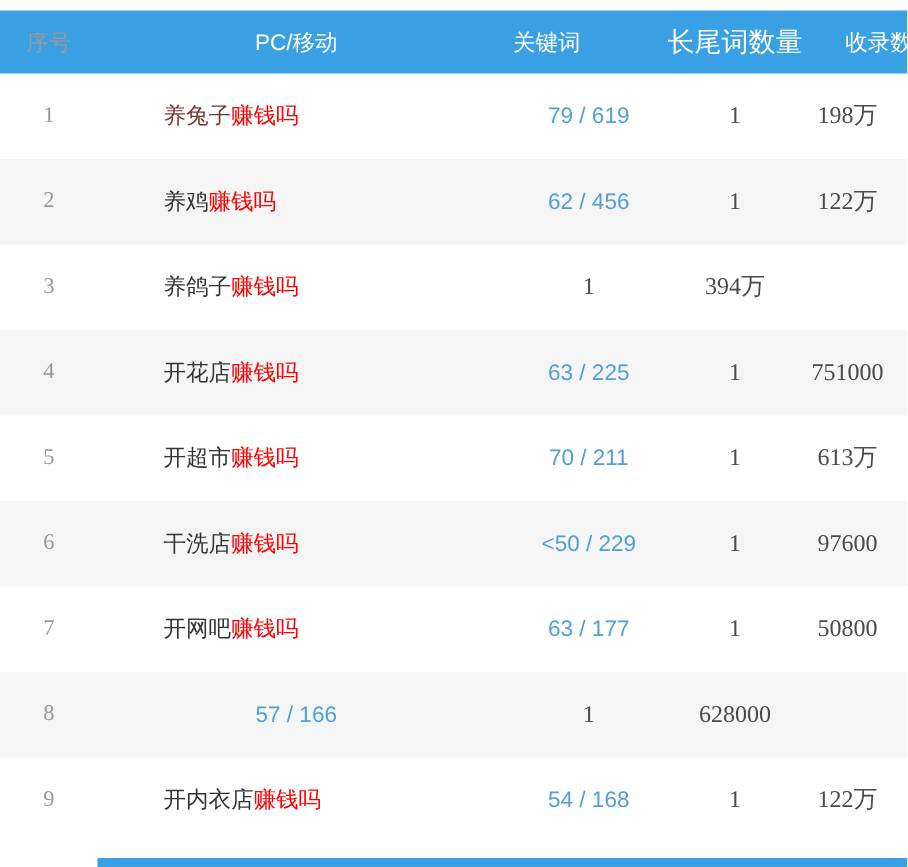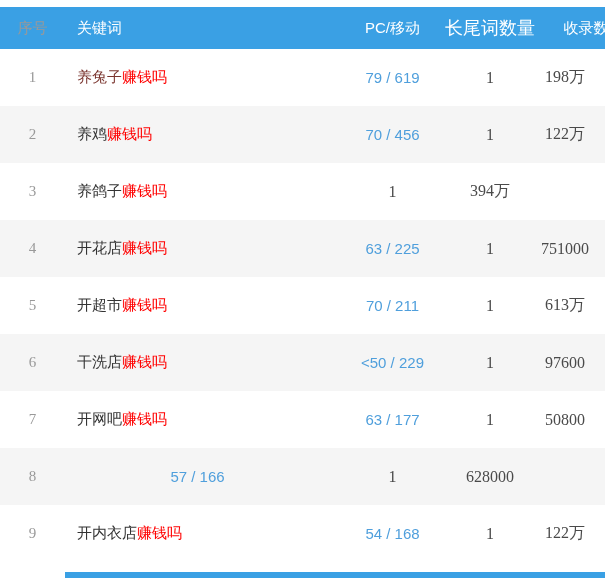--- a/index.html
+++ b/index.html
@@ -34,64 +34,64 @@
   .col-keyword{justify-content:flex-start;padding-left:12px;}
   .table-body{width:605px;}
   .row{height:57px;font-size:15px;}
   .row:nth-child(even){background:var(--c-alt-row-bg);}
   .col-index{
     color:var(--c-index-gray);
     font-family:"Liberation Serif","DejaVu Serif",serif;
     font-size:15px;
   }
   .kw{cursor:pointer;text-decoration:none;}
-  .kw-prefix{color:var(--c-keyword-dark);}
+  .kw-prefix{color:var(--c-keyword-dark);margin-left:32px;}
   .kw-highlight{color:var(--c-highlight-red);}
   .col-pc{color:var(--c-pc-link-blue);cursor:pointer;}
   .col-longtail,.col-collect{
     color:var(--c-value-gray);
     font-family:"Liberation Serif","DejaVu Serif",serif;
     font-size:16px;
   }
   .bottom-bar{
     position:absolute;
     left:65px;right:0;bottom:0;height:6px;
     background:var(--c-header-bg);
   }
 </style>
 </head>
 <body>
 
 <div class="page">
 
   <div class="grid-row table-header">
     <div class="cell col-index">序号</div>
+    <div class="cell col-pc" style="color:var(--c-header-text);cursor:default;">PC/移动</div>
     <div class="cell col-keyword">关键词</div>
-    <div class="cell col-pc" style="color:var(--c-header-text);cursor:default;">PC/移动</div>
     <div class="cell col-longtail" style="color:var(--c-header-text);font-family:inherit;font-size:18px;">长尾词数量</div>
     <div class="cell col-collect" style="color:var(--c-header-text);font-family:inherit;font-size:15px;padding-left:42px;">收录数</div>
   </div>
 
   <div class="table-body">
   <div class="grid-row row">
     <div class="cell col-index">1</div>
     <div class="cell col-keyword">
       <span class="kw"><span class="kw-prefix" style="color: rgb(122, 52, 46);">养兔子</span><span class="kw-highlight">赚钱吗</span></span>
     </div>
     <div class="cell col-pc">79 / 619</div>
     <div class="cell col-longtail">1</div>
     <div class="cell col-collect">198万</div>
   </div>
 
   <div class="grid-row row">
     <div class="cell col-index">2</div>
     <div class="cell col-keyword">
       <span class="kw"><span class="kw-prefix">养鸡</span><span class="kw-highlight">赚钱吗</span></span>
     </div>
-    <div class="cell col-pc">70 / 456</div>
+    <div class="cell col-pc">62 / 456</div>
     <div class="cell col-longtail">1</div>
     <div class="cell col-collect">122万</div>
   </div>
 
   <div class="grid-row row">
     <div class="cell col-index">3</div>
     <div class="cell col-keyword">
       <span class="kw"><span class="kw-prefix">养鸽子</span><span class="kw-highlight">赚钱吗</span></span>
     </div>
     <div class="cell col-longtail">1</div>

